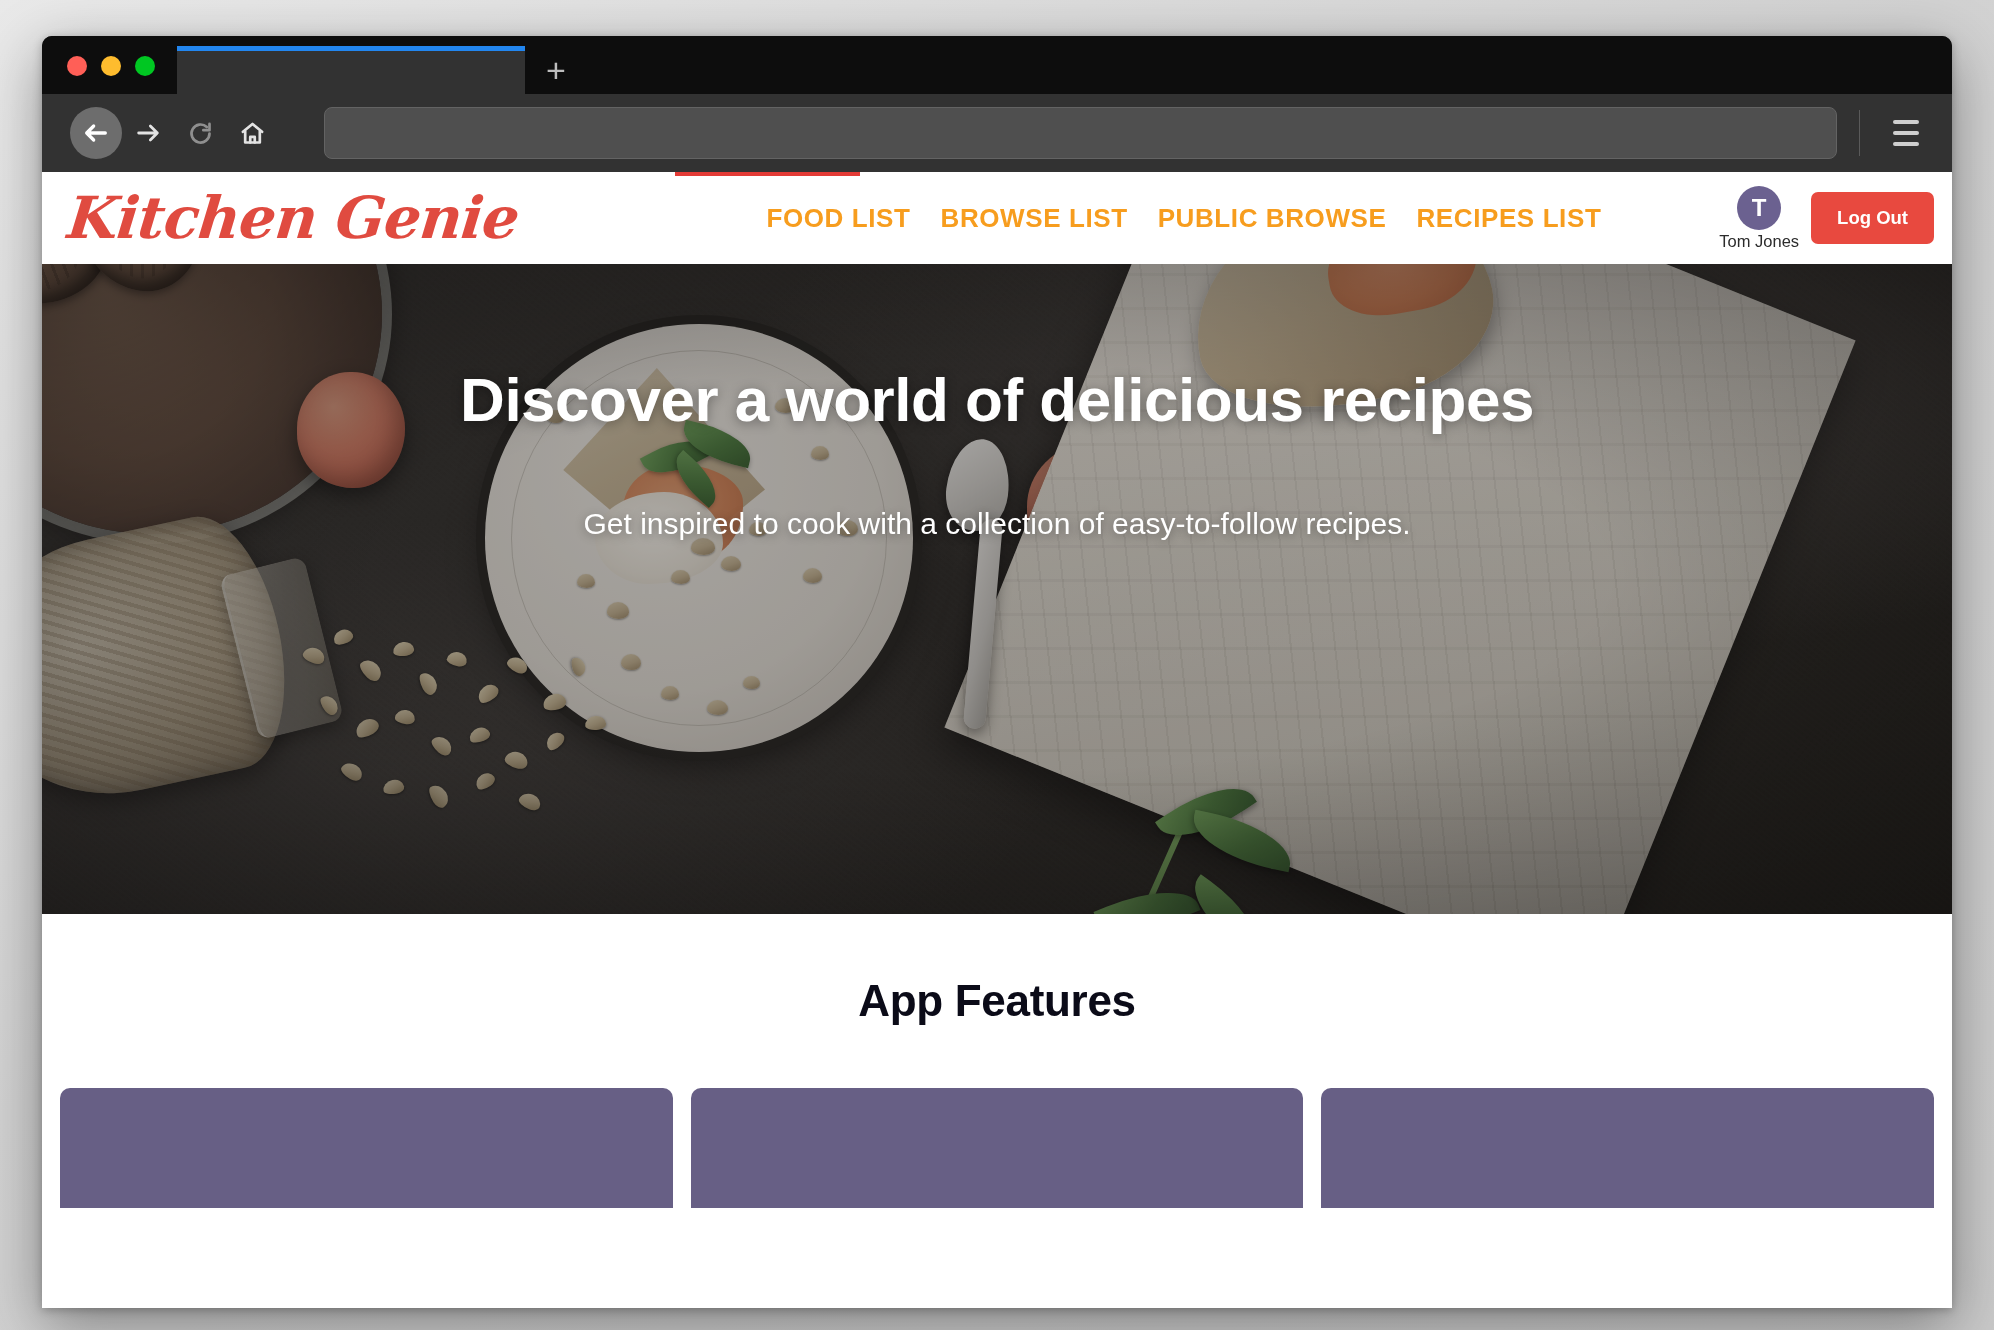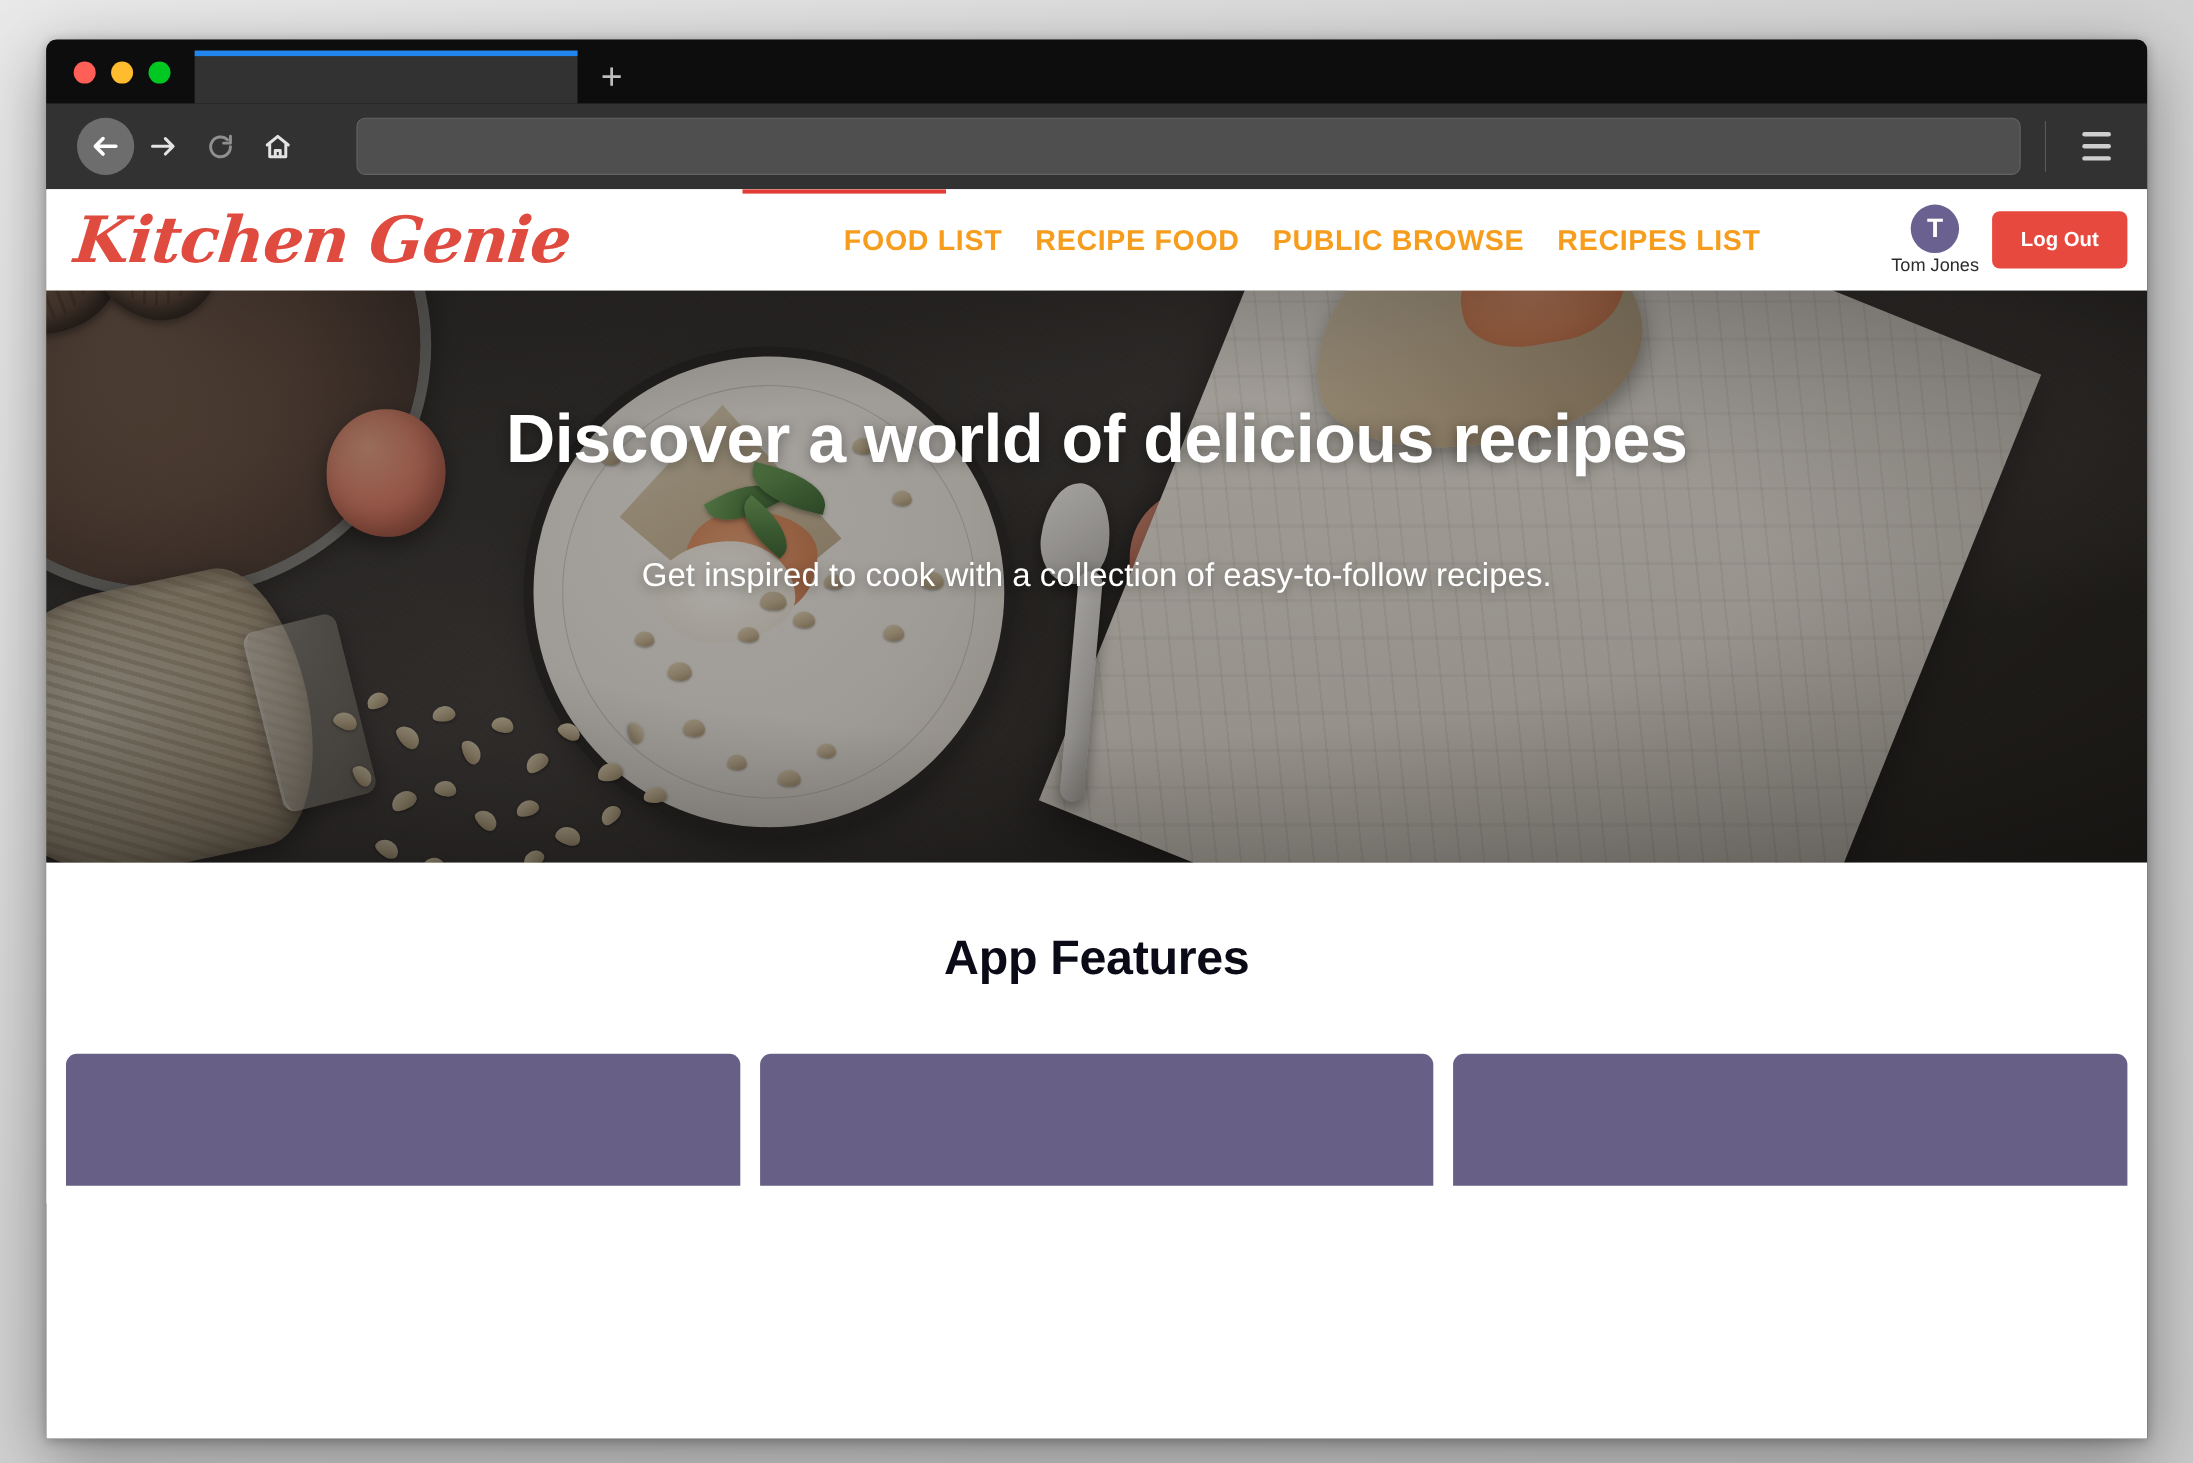--- a/index.html
+++ b/index.html
@@ -199,23 +199,23 @@
     font-size: 18.5px; font-weight: 700;
     border: none; border-radius: 7px;
     padding: 15px 26px;
     white-space: nowrap;
     font-family: "Liberation Sans", sans-serif;
   }
 
   
   .hero {
     position: relative;
-    height: 520px;
+    height: 650px;
     overflow: hidden;
-    background: #404040;
+    background: #ef4444;
   }
   .hero-photo { position: absolute; inset: 0; }
   .hero-overlay {
     position: absolute; inset: 0;
     background: rgba(20,18,17,.34);
   }
   .hero-content {
     position: absolute; inset: 0;
     display: flex; flex-direction: column;
     align-items: center; justify-content: flex-start;
@@ -575,21 +575,21 @@
       <div class="page-progress">
         <div class="bar"></div>
       </div>
 
       <div class="site-header">
 
         <div class="brand">Kitchen Genie</div>
 
         <div class="site-nav">
           <a class="nav-link">FOOD LIST</a>
-          <a class="nav-link">RECIPE FOOD</a>
+          <a class="nav-link">BROWSE LIST</a>
           <a class="nav-link">PUBLIC BROWSE</a>
           <a class="nav-link">RECIPES LIST</a>
         </div>
 
         <div class="header-right">
           <div class="user-block">
             <div class="avatar">T</div>
             <div class="user-name">Tom Jones</div>
           </div>
           <button class="logout-btn">Log Out</button>

